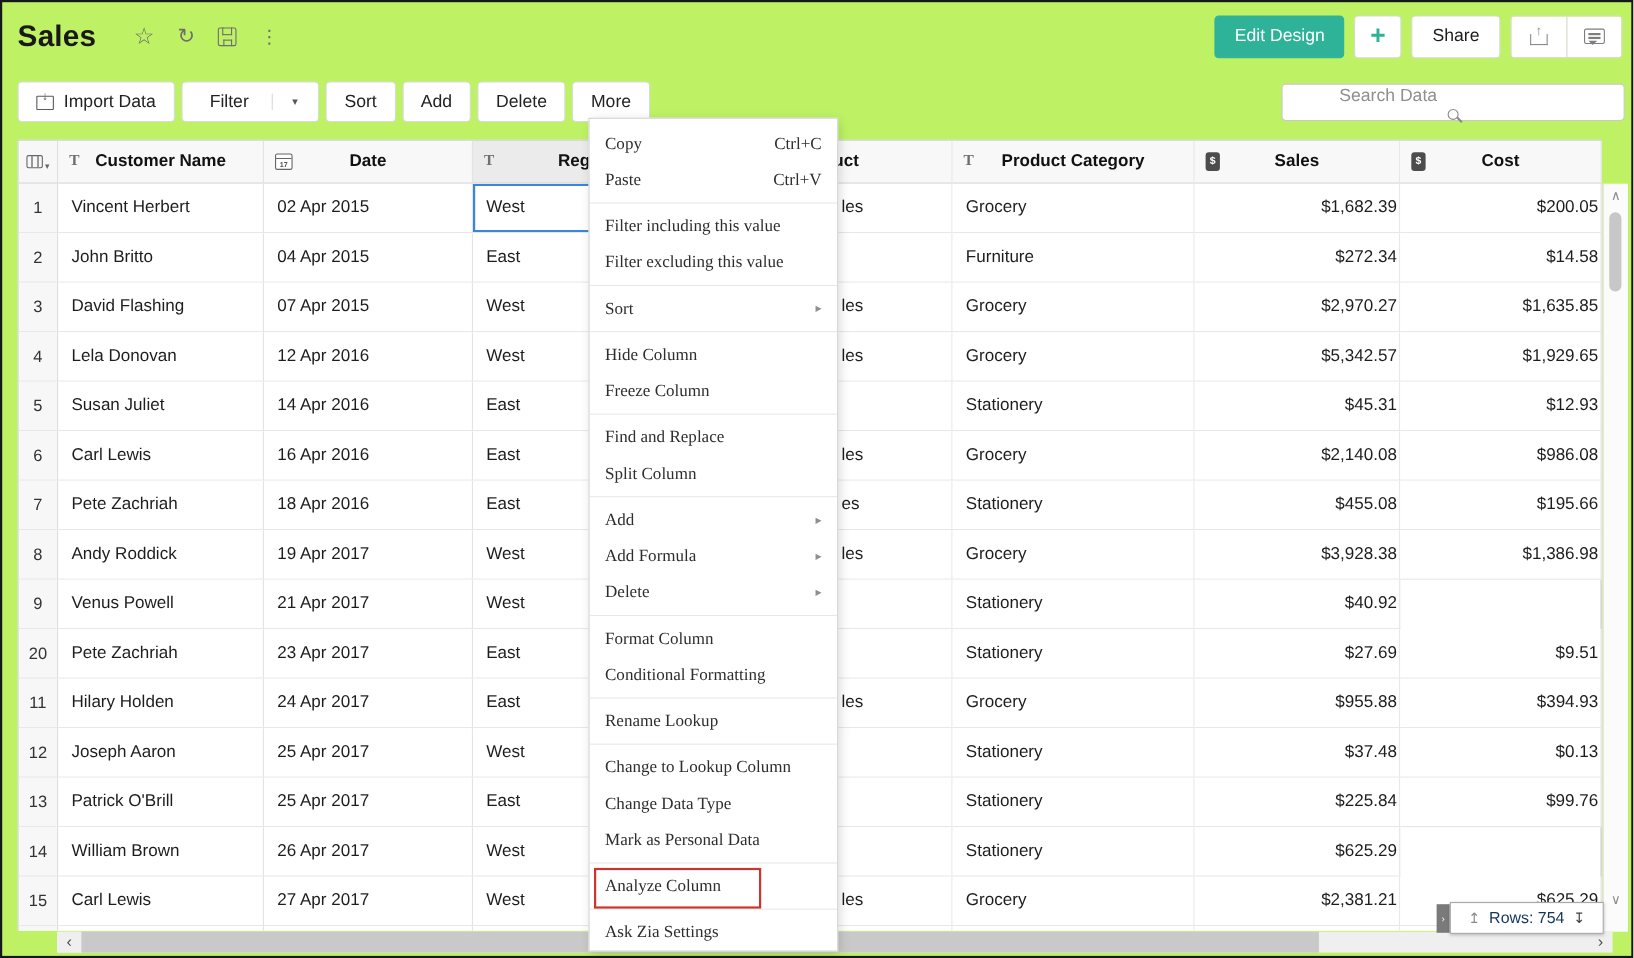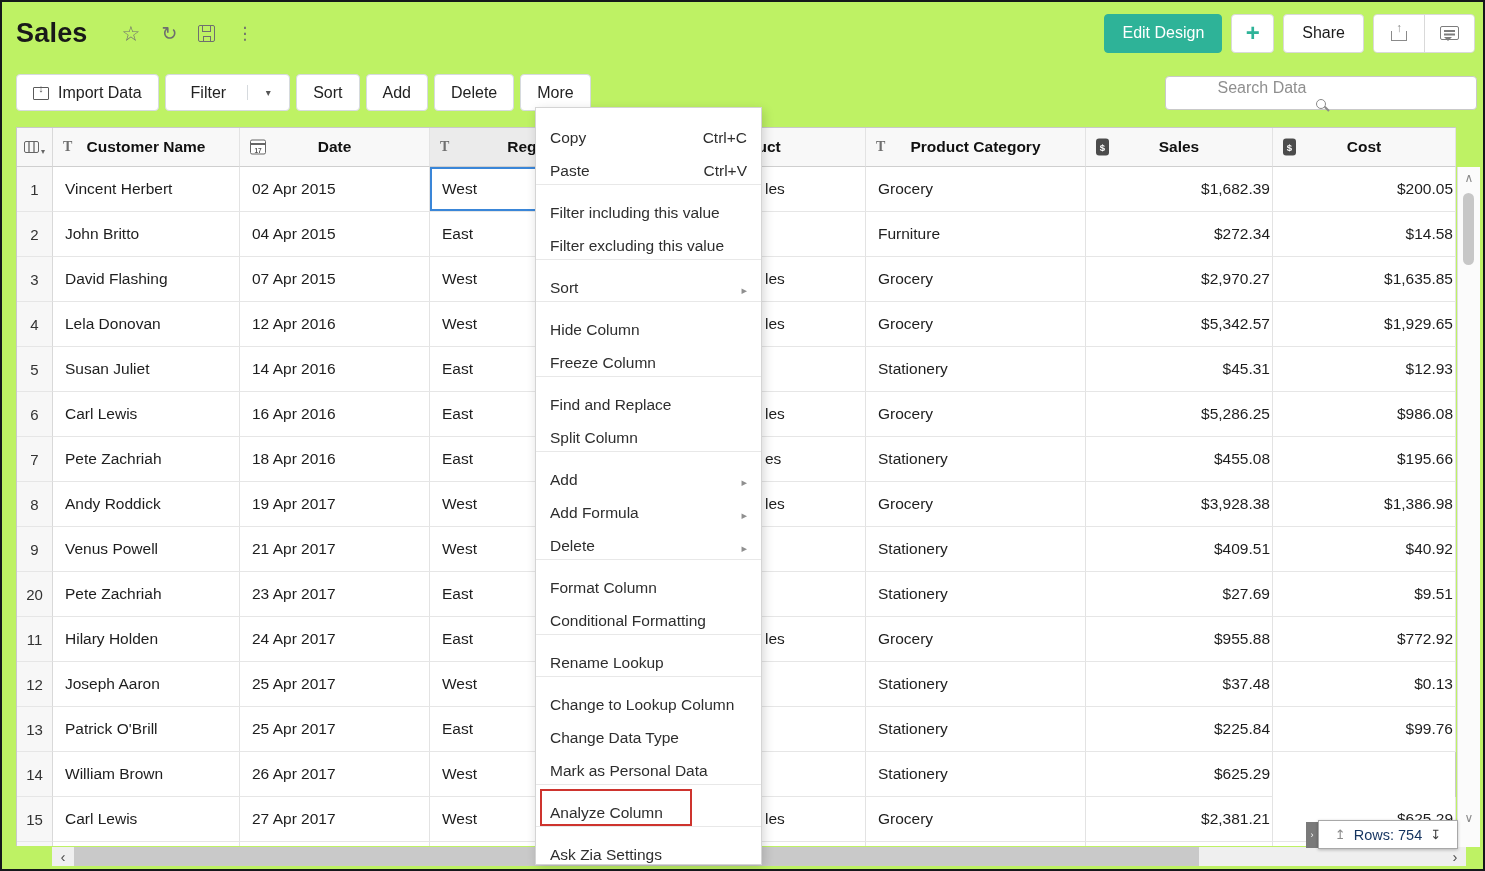--- a/index.html
+++ b/index.html
@@ -80,21 +80,21 @@
 
   
   .rows-widget { position:absolute; left:1316px; top:818px; width:140px; height:29px; background:#fff; border:1px solid #a8a8a8; box-shadow:0 1px 3px rgba(0,0,0,.25); display:flex; align-items:center; justify-content:center; gap:8px; z-index:60; }
   .rows-widget .gt { font-size:13px; color:#8a8a8a; cursor:pointer; line-height:1; }
   .rows-widget .gb { font-size:13px; color:#3c3c3c; cursor:pointer; line-height:1; }
   .rows-label { font-size:14.5px; color:#14335f; }
   .rows-tab { position:absolute; left:1304px; top:820px; width:12px; height:26px; background:#7a7a7a; color:#fff; font-size:9px; display:flex; align-items:center; justify-content:center; cursor:pointer; z-index:60; }
 
   
   .menu { position:absolute; left:533px; top:105px; width:227px; background:#fff; border:1px solid #d4d4d4; box-shadow:2px 3px 10px rgba(0,0,0,.16); z-index:50; padding:6px 0 0 0; }
-  .menu-item { position:relative; height:33px; display:flex; align-items:flex-end; padding:0 14px; font-size:15.5px; color:#2e2e2e; cursor:pointer; }
+  .menu-item { position:relative; height:33px; display:flex; align-items:center; padding:0 14px; font-size:15.5px; color:#2e2e2e; cursor:pointer;font-family:Liberation Serif, serif; }
   .mi-shortcut { margin-left:auto; color:#2e2e2e; }
   .mi-arrow { margin-left:auto; color:#8f8f8f; font-size:11px; }
   .menu-sep { border-top:1px solid #e8e8e8; margin:4px 0; }
   .menu-item.highlighted::before { content:""; position:absolute; left:4px; top:0; width:148px; height:33px; border:2px solid #ce342e; pointer-events:none; }
 </style>
 </head>
 <body>
 
 <div class="app">
 
@@ -244,21 +244,21 @@
         </div>
         <div class="g-row">
           <div class="cell c-num">6</div>
           <div class="cell">Carl Lewis</div>
           <div class="cell">16 Apr 2016</div>
           <div class="cell">East</div>
           <div class="cell c-prod">
             <span class="frag">les</span>
           </div>
           <div class="cell">Grocery</div>
-          <div class="cell c-money">$5,286.25</div>
+          <div class="cell c-money">$2,140.08</div>
           <div class="cell c-money">$986.08</div>
         </div>
         <div class="g-row">
           <div class="cell c-num">7</div>
           <div class="cell">Pete Zachriah</div>
           <div class="cell">18 Apr 2016</div>
           <div class="cell">East</div>
           <div class="cell c-prod">
             <span class="frag">es</span>
           </div>
@@ -280,21 +280,20 @@
         </div>
         <div class="g-row">
           <div class="cell c-num">9</div>
           <div class="cell">Venus Powell</div>
           <div class="cell">21 Apr 2017</div>
           <div class="cell">West</div>
           <div class="cell c-prod">
             <span class="frag"></span>
           </div>
           <div class="cell">Stationery</div>
-          <div class="cell c-money">$409.51</div>
           <div class="cell c-money">$40.92</div>
         </div>
         <div class="g-row">
           <div class="cell c-num">20</div>
           <div class="cell">Pete Zachriah</div>
           <div class="cell">23 Apr 2017</div>
           <div class="cell">East</div>
           <div class="cell c-prod">
             <span class="frag"></span>
           </div>
@@ -305,21 +304,21 @@
         <div class="g-row">
           <div class="cell c-num">11</div>
           <div class="cell">Hilary Holden</div>
           <div class="cell">24 Apr 2017</div>
           <div class="cell">East</div>
           <div class="cell c-prod">
             <span class="frag">les</span>
           </div>
           <div class="cell">Grocery</div>
           <div class="cell c-money">$955.88</div>
-          <div class="cell c-money">$772.92</div>
+          <div class="cell c-money">$394.93</div>
         </div>
         <div class="g-row">
           <div class="cell c-num">12</div>
           <div class="cell">Joseph Aaron</div>
           <div class="cell">25 Apr 2017</div>
           <div class="cell">West</div>
           <div class="cell c-prod">
             <span class="frag"></span>
           </div>
           <div class="cell">Stationery</div>

